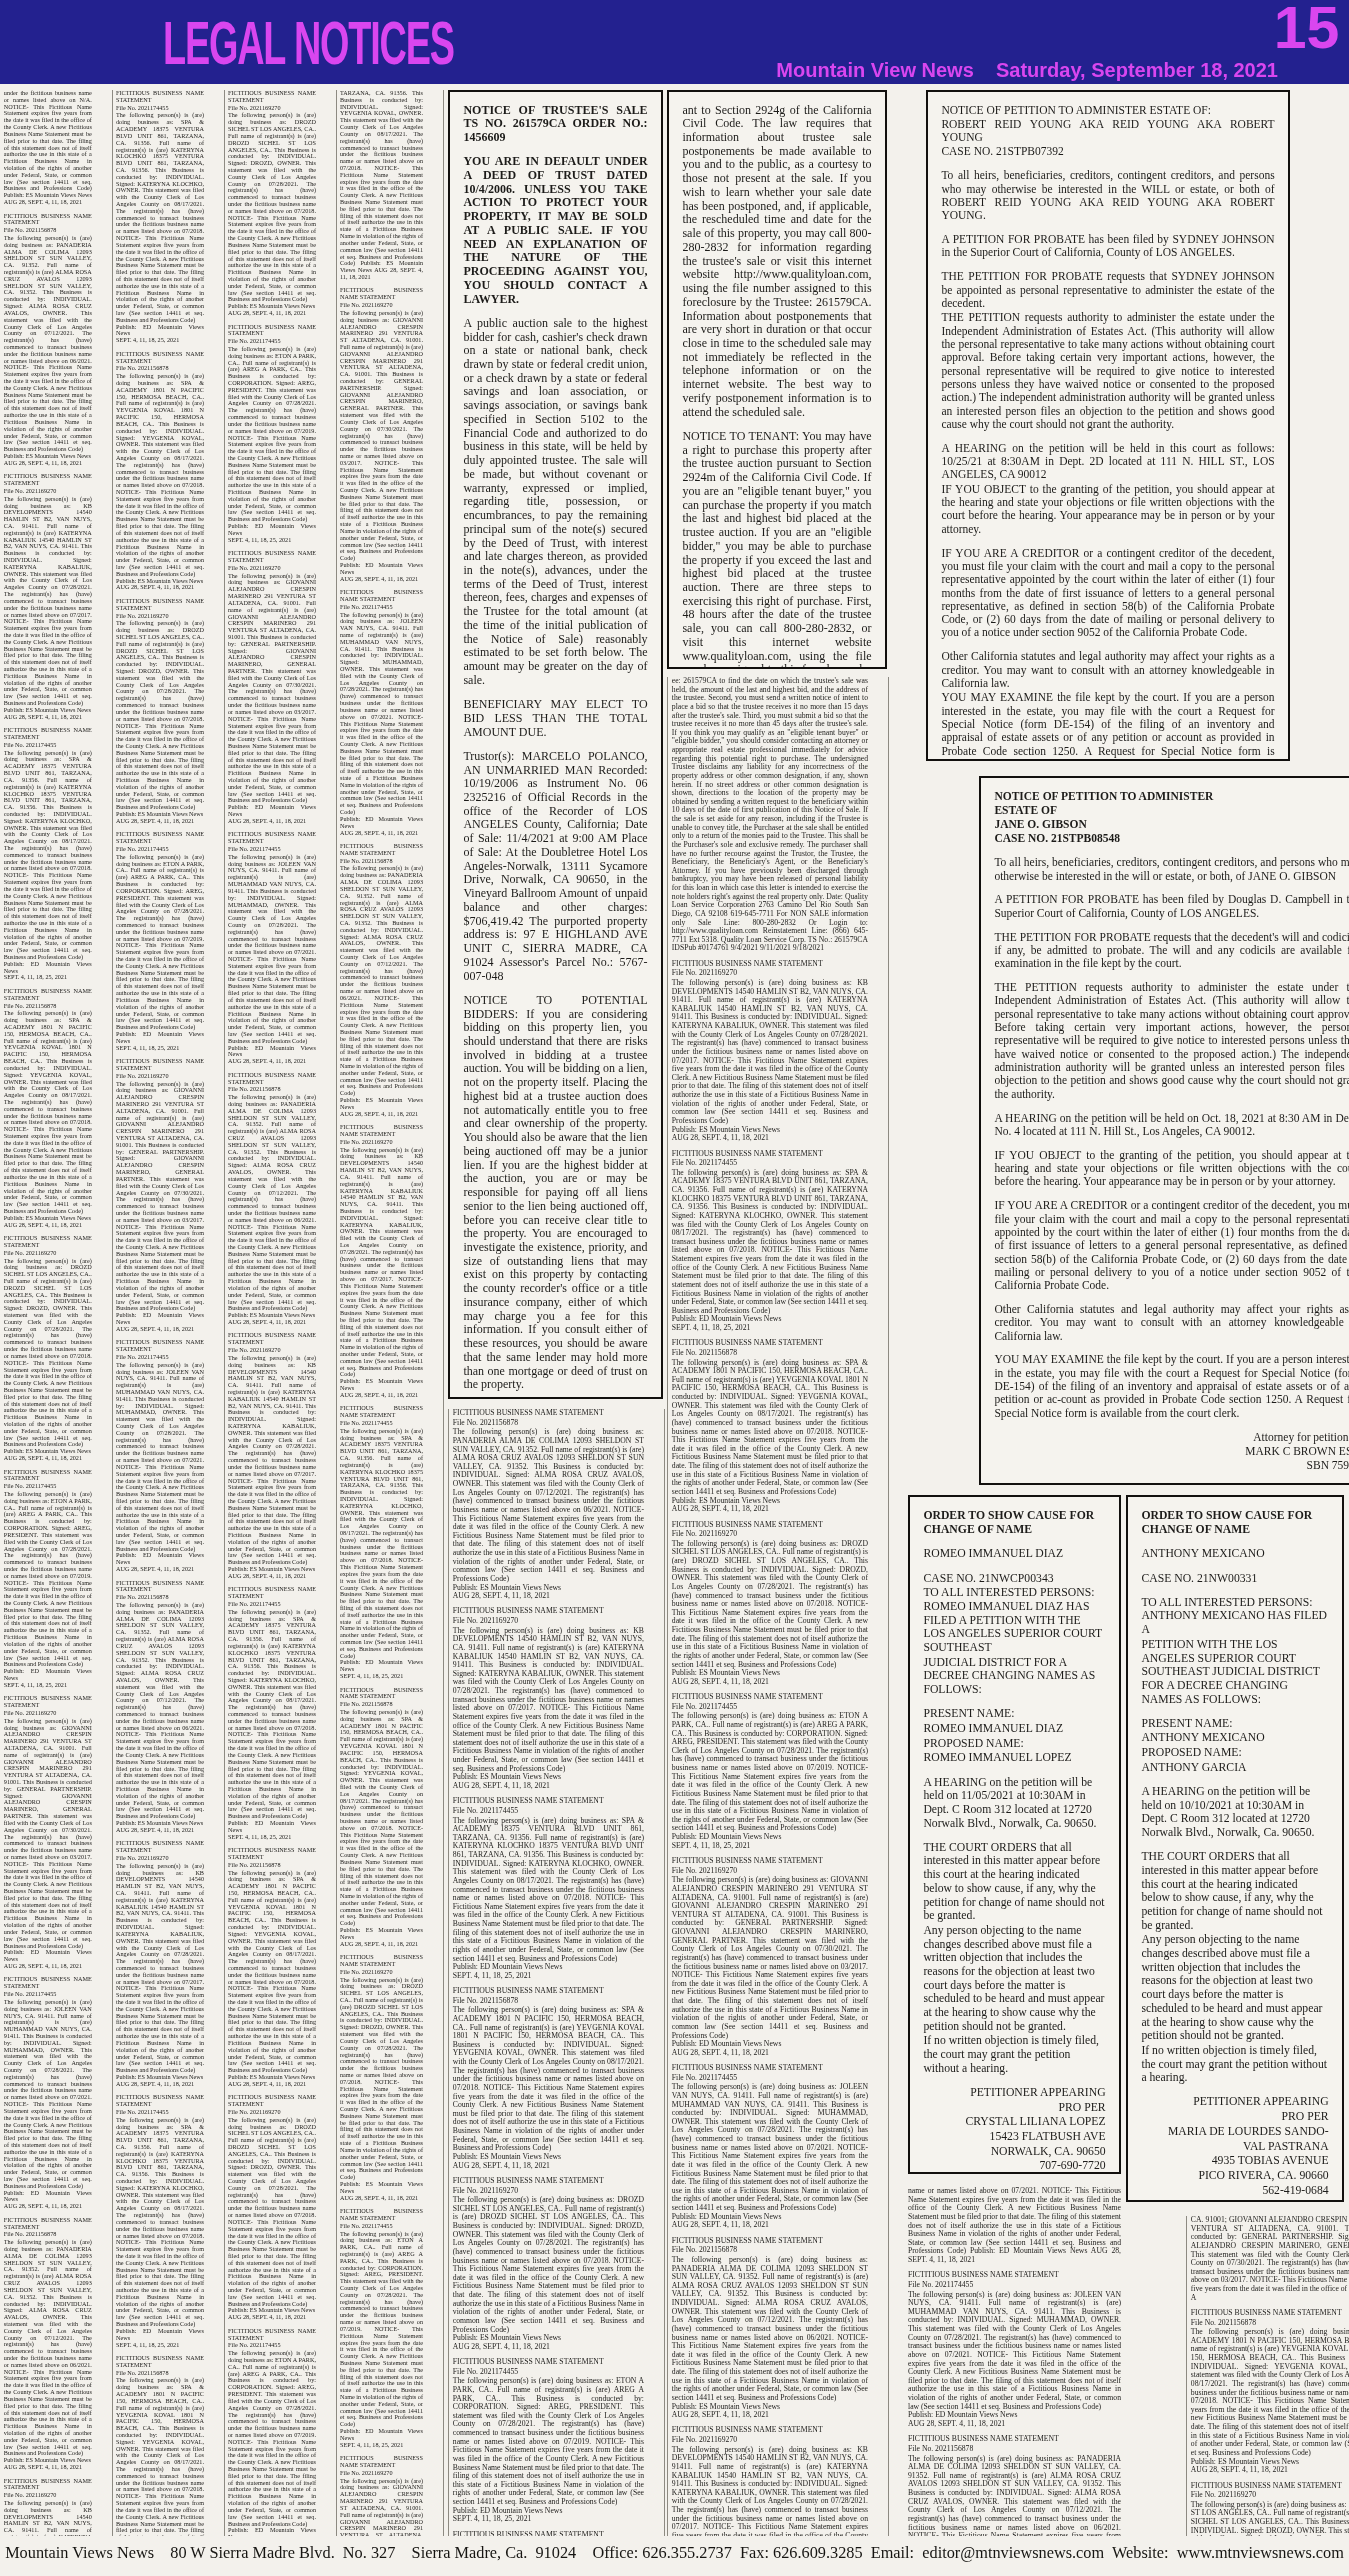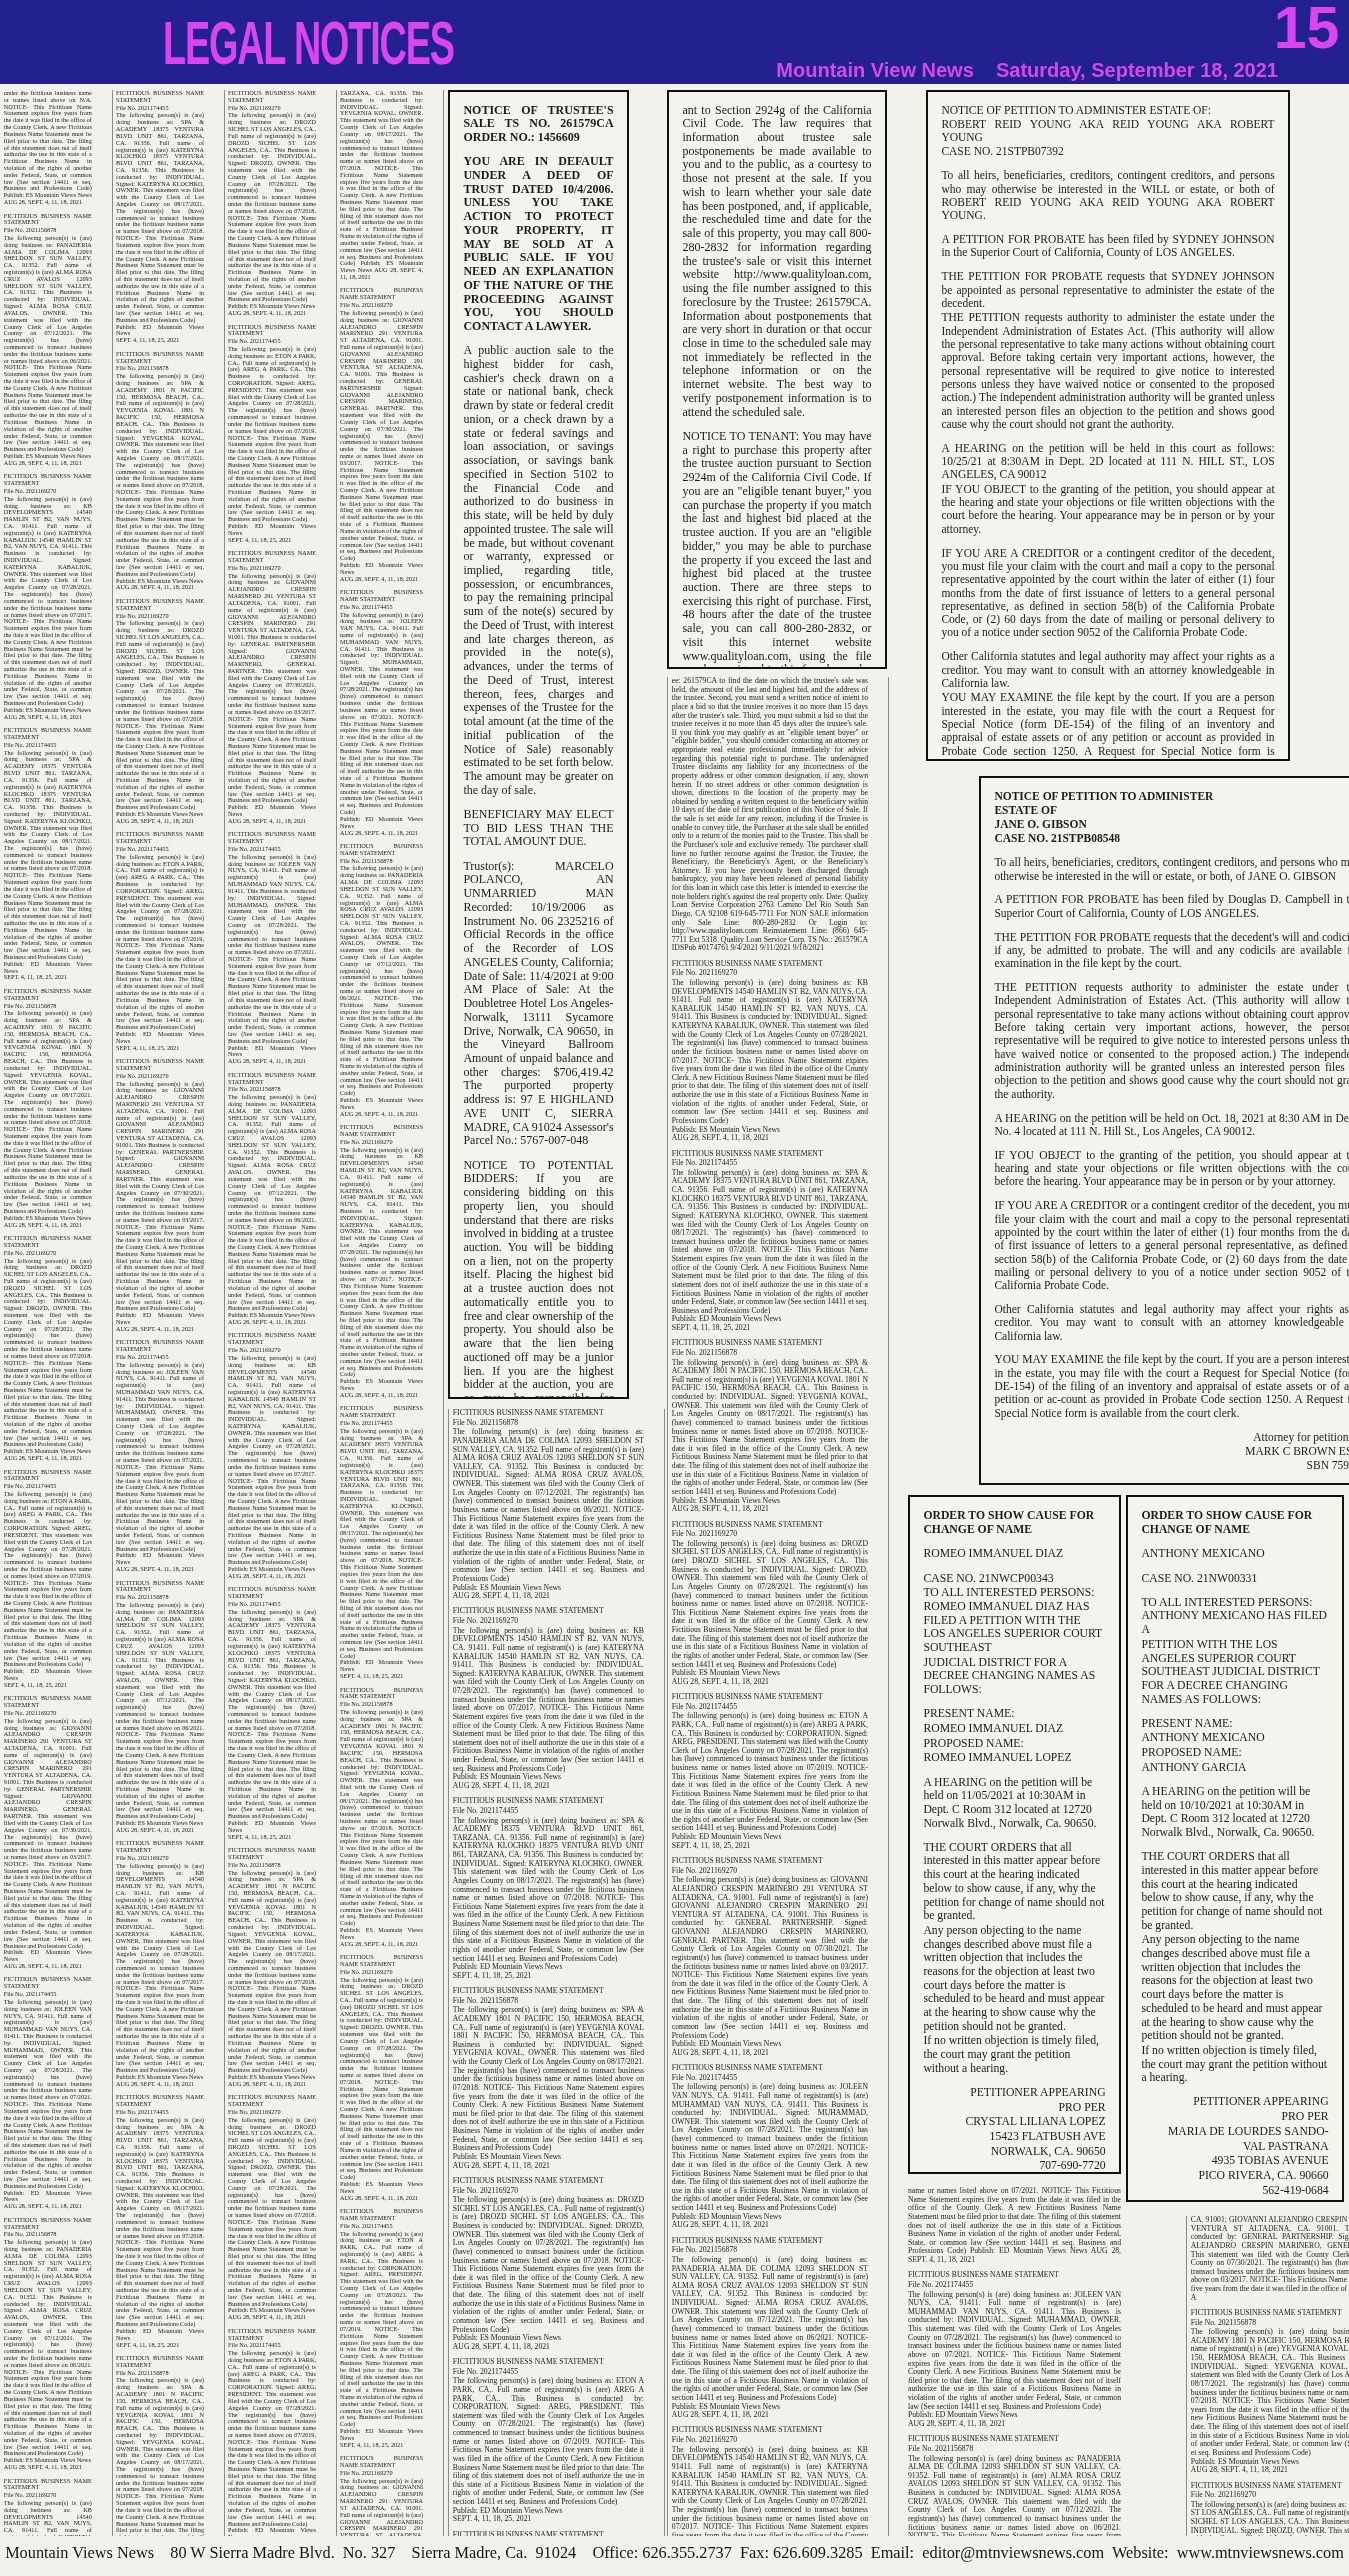--- a/index.html
+++ b/index.html
@@ -374,21 +374,21 @@
       <div>Publish: ED Mountain Views News</div>
       <div>AUG 28, SEPT. 4, 11, 18, 2021</div>
     </div>
     <div class="fbns">
       <div class="fh">FICTITIOUS BUSINESS NAME STATEMENT</div>
       <div class="fno">File No.  2021156878</div>
       <div class="fb">The following person(s) is (are) doing business as: PANADERIA ALMA DE COLIMA  12093 SHELDON ST  SUN VALLEY, CA.  91352. Full name of registrant(s) is (are) ALMA ROSA CRUZ AVALOS  12093 SHELDON ST  SUN VALLEY, CA.  91352. This Business is conducted by: INDIVIDUAL. Signed: ALMA ROSA CRUZ AVALOS, OWNER. This statement was filed with the County Clerk of Los Angeles County on 07/12/2021. The registrant(s) has (have) commenced to transact business under the fictitious business name or names listed above on 06/2021. NOTICE- This Fictitious Name Statement expires five years from the date it was filed in the office of the County Clerk. A new Fictitious Business Name Statement must be filed prior to that date. The filing of this statement does not of itself authorize the use in this state of a Fictitious Business Name in violation of the rights of another under Federal, State, or common law (See section 14411 et seq. Business and Professions Code)</div>
     </div>
   </div>
 
-<div class="abs lbox pad-m serif-l" style="left:448px; top:90px; width:181px; height:1309px;">
+<div class="abs lbox pad-m serif-l" style="left:448px; top:90px; width:215px; height:1309px;">
     <div class="para title">NOTICE OF TRUSTEE'S SALE TS NO. 261579CA ORDER NO.: 1456609</div>
     <div class="para bold">YOU ARE IN DEFAULT UNDER A DEED OF TRUST DATED 10/4/2006. UNLESS YOU TAKE ACTION TO PROTECT YOUR PROPERTY, IT MAY BE SOLD AT A PUBLIC SALE. IF YOU NEED AN EXPLANATION OF THE NATURE OF THE PROCEEDING AGAINST YOU, YOU SHOULD CONTACT A LAWYER.</div>
     <div class="para normal">A public auction sale to the highest bidder for cash, cashier's check drawn on a state or national bank, check drawn by state or federal credit union, or a check drawn by a state or federal savings and loan association, or savings association, or savings bank specified in Section 5102 to the Financial Code and authorized to do business in this state, will be held by duly appointed trustee. The sale will be made, but without covenant or warranty, expressed or implied, regarding title, possession, or encumbrances, to pay the remaining principal sum of the note(s) secured by the Deed of Trust, with interest and late charges thereon, as provided in the note(s), advances, under the terms of the Deed of Trust, interest thereon, fees, charges and expenses of the Trustee for the total amount (at the time of the initial publication of the Notice of Sale) reasonably estimated to be set forth below. The amount may be greater on the day of sale.</div>
     <div class="para normal">BENEFICIARY MAY ELECT TO BID LESS THAN THE TOTAL AMOUNT DUE.</div>
     <div class="para normal">Trustor(s): MARCELO POLANCO, AN UNMARRIED MAN Recorded: 10/19/2006 as Instrument No. 06 2325216 of Official Records in the office of the Recorder of LOS ANGELES County, California; Date of Sale: 11/4/2021 at 9:00 AM Place of Sale: At the Doubletree Hotel Los Angeles-Norwalk, 13111 Sycamore Drive, Norwalk, CA 90650, in the Vineyard Ballroom Amount of unpaid balance and other charges: $706,419.42 The purported property address is: 97 E HIGHLAND AVE UNIT C, SIERRA MADRE, CA 91024 Assessor's Parcel No.: 5767-007-048</div>
     <div class="para normal">NOTICE TO POTENTIAL BIDDERS: If you are considering bidding on this property lien, you should understand that there are risks involved in bidding at a trustee auction. You will be bidding on a lien, not on the property itself. Placing the highest bid at a trustee auction does not automatically entitle you to free and clear ownership of the property. You should also be aware that the lien being auctioned off may be a junior lien. If you are the highest bidder at the auction, you are or may be responsible for paying off all liens senior to the lien being auctioned off, before you can receive clear title to the property. You are encouraged to investigate the existence, priority, and size of outstanding liens that may exist on this property by contacting the county recorder's office or a title insurance company, either of which may charge you a fee for this information. If you consult either of these resources, you should be aware that the same lender may hold more than one mortgage or deed of trust on the property.</div>
     <div class="para normal">NOTICE TO PROPERTY OWNER: The sale date shown on this notice of sale may be postponed one or more times by the mortgagee, beneficiary, trustee, or a court, pursu-</div>
   </div>
 
 <div class="abs lbox pad-m serif-l" style="left:667px; top:90px; width:220px; height:579px;">

